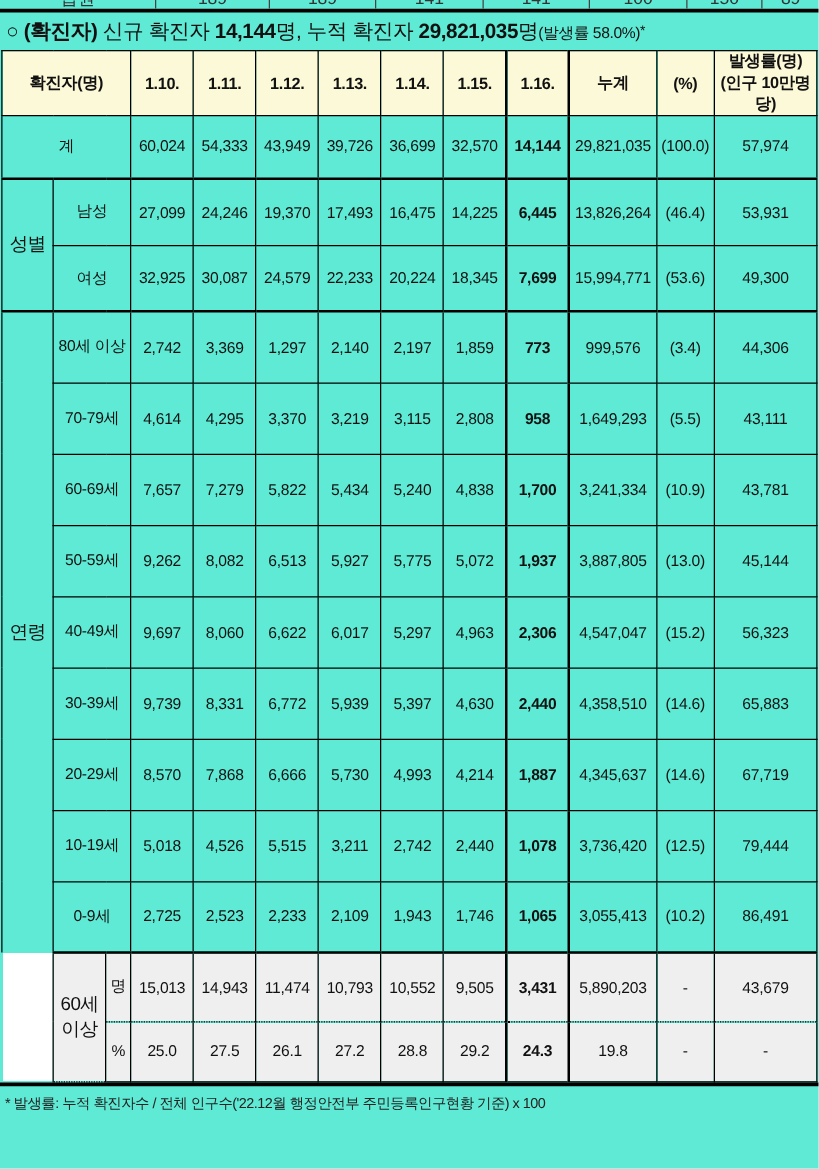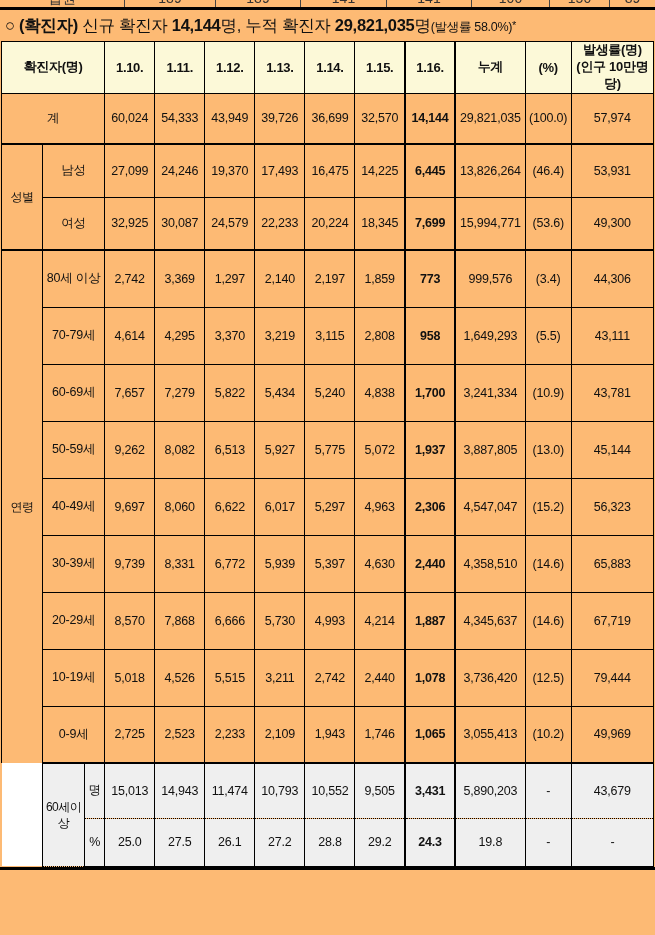--- a/index.html
+++ b/index.html
@@ -3,42 +3,42 @@
 <meta charset="utf-8">
 <style>
   :root{
     --header-bg:#FCF9D8;
     --over60-bg:#EFEFEF;
     --border:#000000;
   }
   *{box-sizing:border-box;}
   html,body{margin:0;padding:0;background:#fff;}
   body{width:655px;font-family:"Liberation Sans","DejaVu Sans",sans-serif;color:#111;}
-  .page{position:relative;width:655px;height:935px;background:#fdba74;overflow:hidden;}
+  .page{position:relative;width:655px;height:935px;background:#5eead4;overflow:hidden;}
 
   
   .clipped-strip{display:flex;width:655px;height:10px;border-bottom:3px solid var(--border);overflow:hidden;}
   .clip-cell{position:relative;height:7px;overflow:hidden;border-right:1px solid #444;display:flex;justify-content:center;}
   .clip-cell:last-child{border-right:none;}
   .clip-cell span{display:block;font-size:14px;line-height:15px;margin-top:-9px;color:#333;}
 
   
   .title{padding:4px 2px 3px 5px;font-size:16.5px;line-height:22px;white-space:nowrap;letter-spacing:-0.3px;}
   .title .b{font-weight:bold;}
   .title .small{font-size:12.5px;}
   .title .sup{vertical-align:top;font-size:11px;}
 
   
   .table-wrap{width:655px;border-bottom:3px solid var(--border);}
   table{border-collapse:collapse;table-layout:fixed;margin-left:1px;width:653px;}
   th,td{border:1px solid var(--border);text-align:center;vertical-align:middle;padding:0 1px;overflow:hidden;}
   thead th{background:var(--header-bg);font-weight:bold;font-size:13px;height:50px;letter-spacing:-0.3px;}
   th.rate-h{white-space:pre-line;word-break:break-all;line-height:1.3;}
   td{font-size:12.5px;letter-spacing:-0.2px;}
-  td.group-cell{font-size:12px;word-break:break-all;line-height:1.35;letter-spacing:-0.5px;}
+  td.group-cell{font-size:15px;word-break:break-all;line-height:1.35;letter-spacing:-0.5px;}
   .r-total td{height:51px;}
   .r-gender td{height:53px;margin-left:22px;}
   .r-age td{height:57px;}
   .myeong td{height:55px;border-bottom:1px dotted var(--border);}
   .dotted td{height:48px;border-top:1px dotted var(--border);}
   .sec-top td{border-top:2px solid var(--border);}
   .over60 td{background:var(--over60-bg);}
   td.em,th.em{font-weight:bold;border-left:2px solid var(--border);border-right:2px solid var(--border);}
   td.blank-cell{border:none !important;background:#fff !important;}
   td.no-bottom{border-bottom:none;}
@@ -265,21 +265,21 @@
             <td colspan="2">0-9세</td>
             <td>2,725</td>
             <td>2,523</td>
             <td>2,233</td>
             <td>2,109</td>
             <td>1,943</td>
             <td>1,746</td>
             <td class="em">1,065</td>
             <td>3,055,413</td>
             <td>(10.2)</td>
-            <td>49,969</td>
+            <td>86,491</td>
           </tr>
           <tr class="r-over60 sec-top over60 myeong">
             <td rowspan="2" class="blank-cell"></td>
             <td rowspan="2" class="group-cell">60세이상</td>
             <td>명</td>
             <td>15,013</td>
             <td>14,943</td>
             <td>11,474</td>
             <td>10,793</td>
             <td>10,552</td>
@@ -299,14 +299,15 @@
             <td>29.2</td>
             <td class="em">24.3</td>
             <td>19.8</td>
             <td>-</td>
             <td>-</td>
           </tr>
         </tbody>
     </table>
   </div>
 
+  <div class="footnote">* 발생률: 누적 확진자수 / 전체 인구수('22.12월 행정안전부 주민등록인구현황 기준) x 100</div>
 
 </div>
 
 </body></html>

